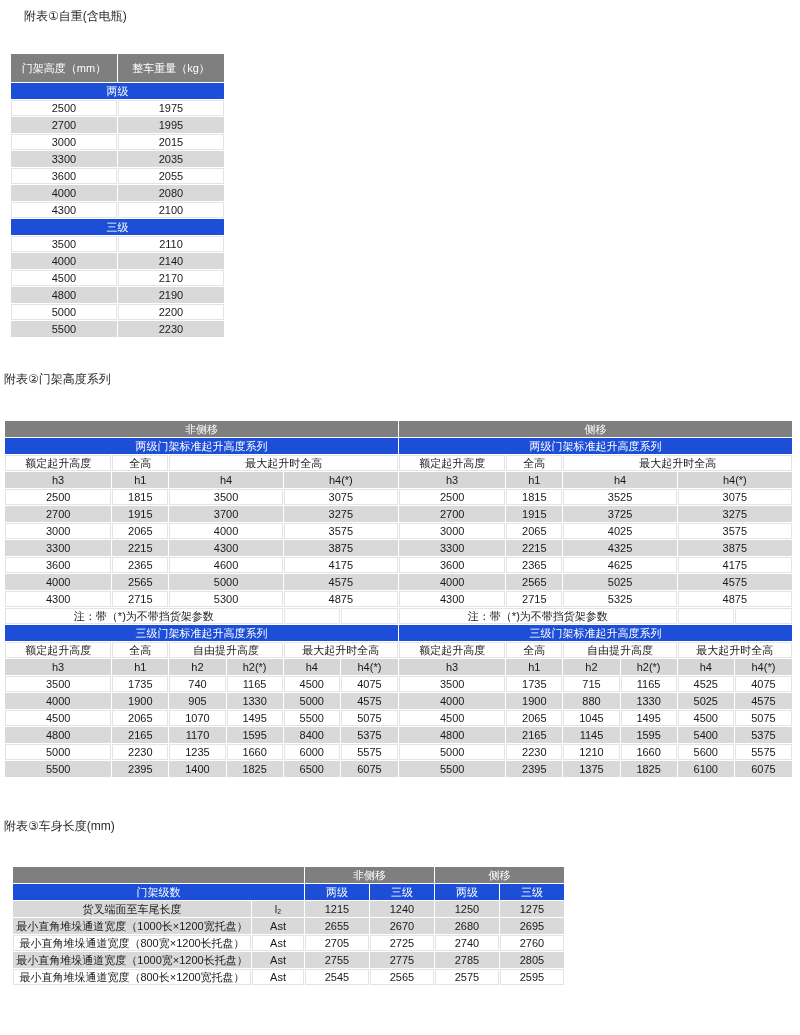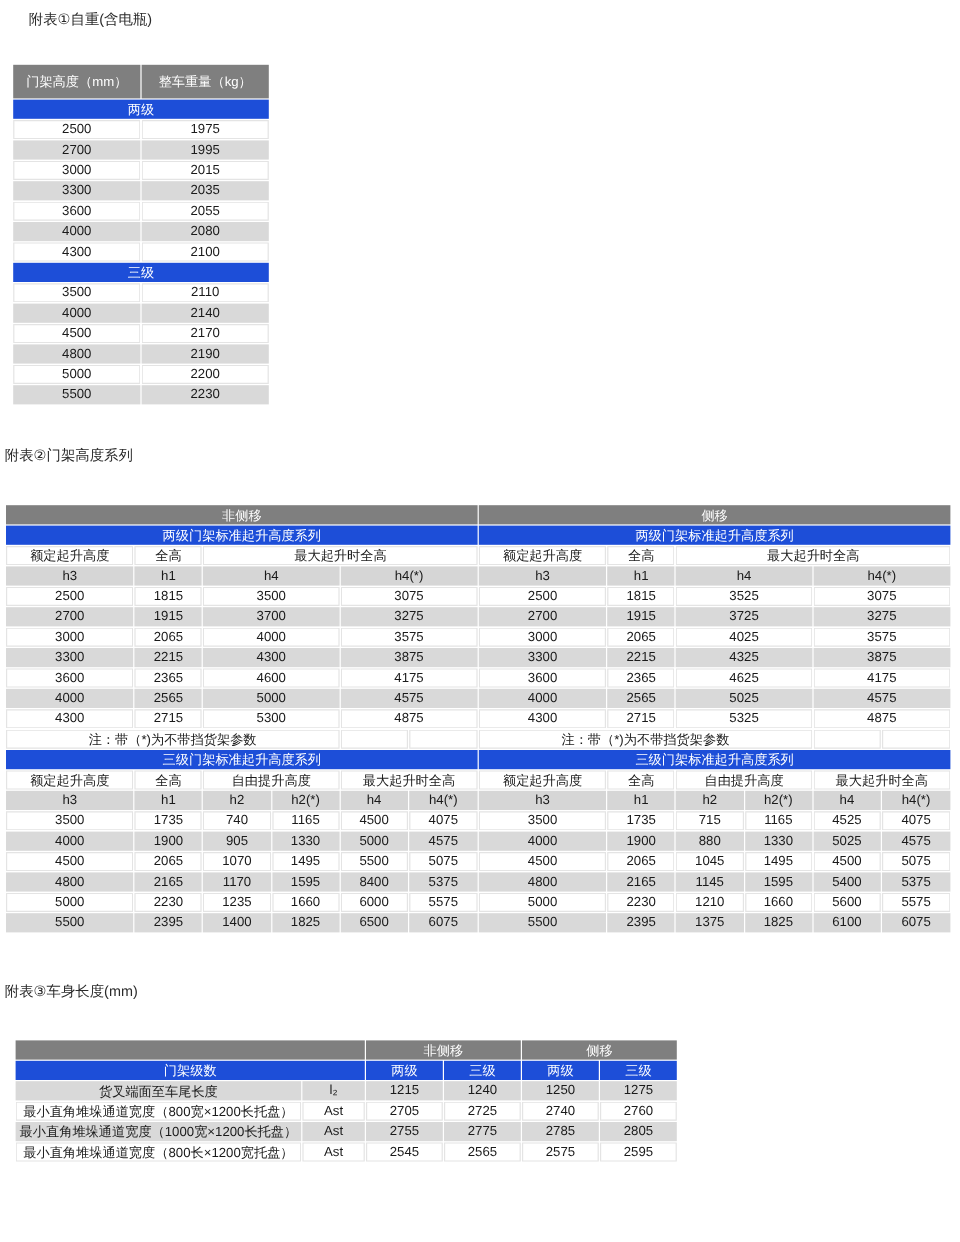--- a/index.html
+++ b/index.html
@@ -360,20 +360,28 @@
       </tr>
       <tr>
         <td class="alt">货叉端面至车尾长度</td>
         <td class="alt">l₂</td>
         <td class="alt">1215</td>
         <td class="alt">1240</td>
         <td class="alt">1250</td>
         <td class="alt">1275</td>
       </tr>
       <tr>
+        <td class="alt">最小直角堆垛通道宽度（1000长×1200宽托盘）</td>
+        <td class="alt">Ast</td>
+        <td class="alt">2655</td>
+        <td class="alt">2670</td>
+        <td class="alt">2680</td>
+        <td class="alt">2695</td>
+      </tr>
+      <tr>
         <td class="plain">最小直角堆垛通道宽度（800宽×1200长托盘）</td>
         <td class="plain">Ast</td>
         <td class="plain">2705</td>
         <td class="plain">2725</td>
         <td class="plain">2740</td>
         <td class="plain">2760</td>
       </tr>
       <tr>
         <td class="alt">最小直角堆垛通道宽度（1000宽×1200长托盘）</td>
         <td class="alt">Ast</td>

